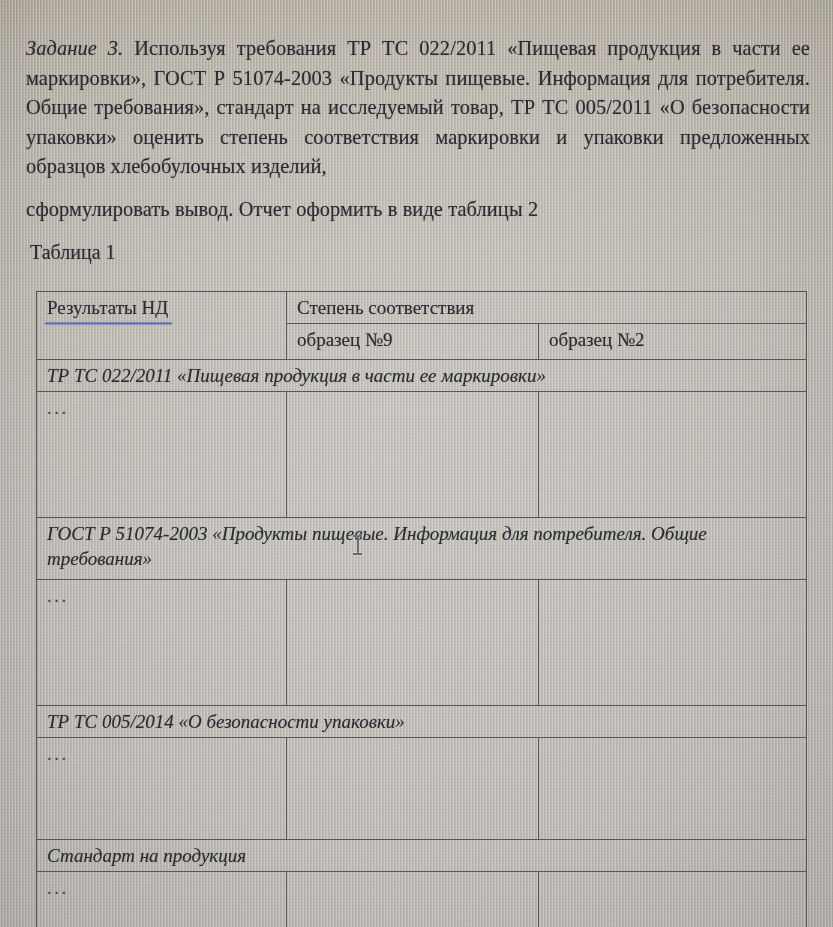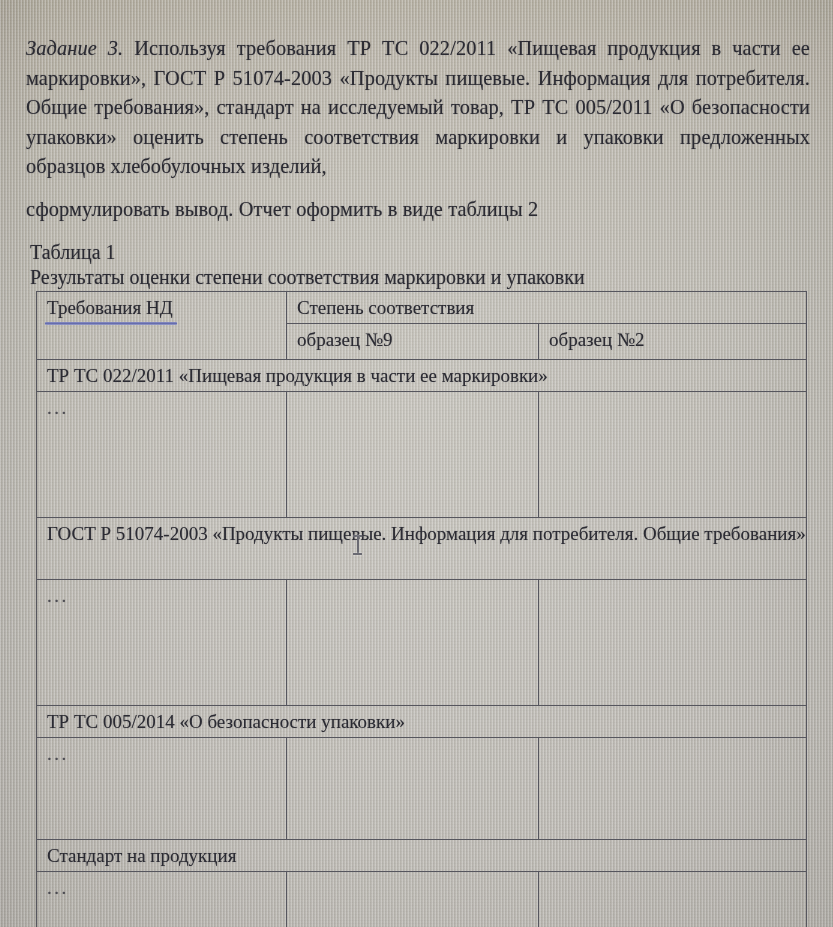--- a/index.html
+++ b/index.html
@@ -133,21 +133,21 @@
     text-shadow: 0 0 1px rgba(40,40,48,.36);
     background: transparent;
   }
   .col-a { width: 250px; }
   .col-b { width: 252px; }
   .col-c { width: 268px; }
 
   td.hdr-req     { height: 48px; }
   td.hdr-degree  { height: 26px; }
   td.sample      { height: 30px; }
-  td.section     { height: 26px; }
+  td.section     { font-style: italic; height: 26px; }
   td.section.two-line { height: 56px; }
   td.blank       { height: 120px; }
   td.blank-short { height: 96px; }
   td.blank-last  { height: 74px; }
 
   .dots {
     letter-spacing: 2.5px;
     font-size: 19px;
     color: #3a3a42;
     opacity: .85;
@@ -208,32 +208,31 @@
 <div id="grain"></div>
 
 <div id="content">
 
   <div class="intro">
     <span class="task-label">Задание 3.</span><span> Используя требования ТР ТС 022/2011 «Пищевая продукция в части ее маркировки», ГОСТ Р 51074-2003 «Продукты пищевые. Информация для потребителя. Общие требования», стандарт на исследуемый товар, ТР ТС 005/2011 «О безопасности упаковки» оценить степень соответствия маркировки и упаковки предложенных образцов хлебобулочных изделий,</span>
     <div class="lastline">сформулировать вывод.  Отчет оформить в виде таблицы 2</div>
   </div>
 
   <div class="caption" id="caption-number">Таблица 1</div>
-  <div class="caption" id="caption-title">Результаты оценки степени соответствия маркировки и упаковки</div>
 
   <div id="table-wrap">
     <table class="doc">
       <colgroup>
         <col class="col-a">
           <col class="col-b">
           <col class="col-c">
       </colgroup>
       <tbody>
         <tr>
-          <td class="hdr-req" rowspan="2"><span class="underlined">Требования  НД</span></td>
+          <td class="hdr-req" rowspan="2"><span class="underlined">Результаты  НД</span></td>
           <td class="hdr-degree" colspan="2">Степень соответствия</td>
         </tr>
         <tr>
           <td class="sample">образец №9</td>
           <td class="sample">образец №2</td>
         </tr>
 
         <tr>
           <td class="section" colspan="3">ТР ТС 022/2011 «Пищевая продукция в части ее маркировки»</td>
         </tr>

